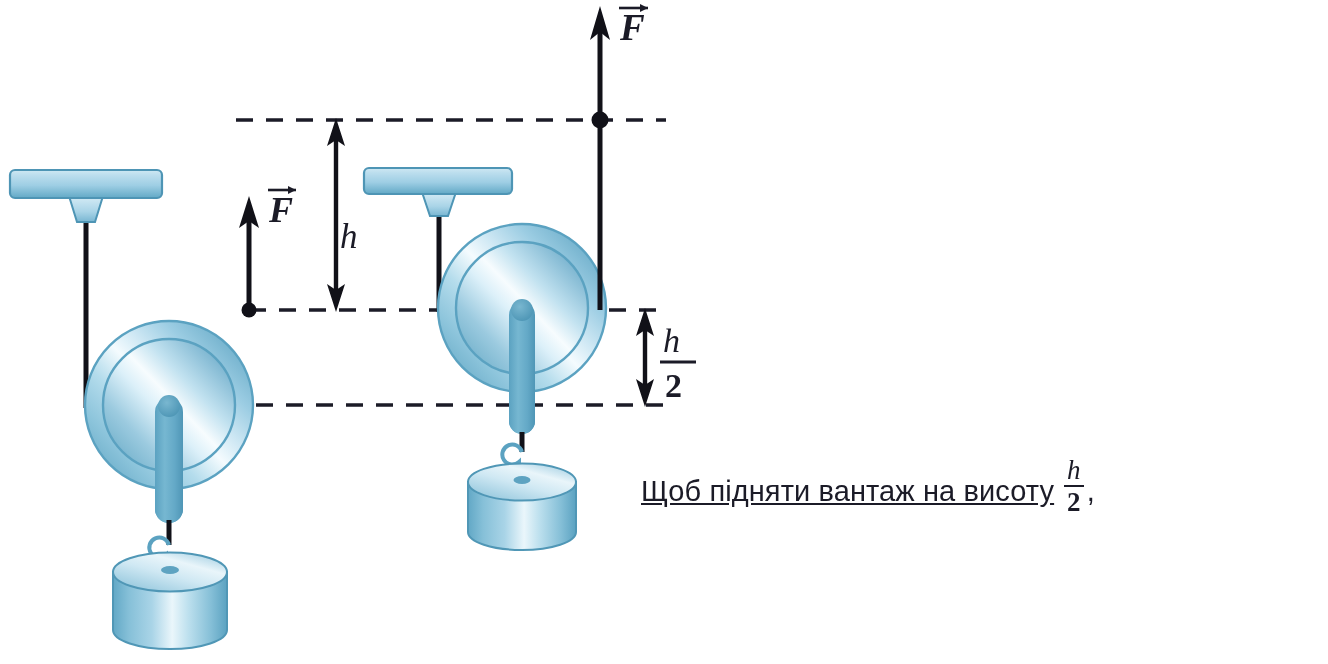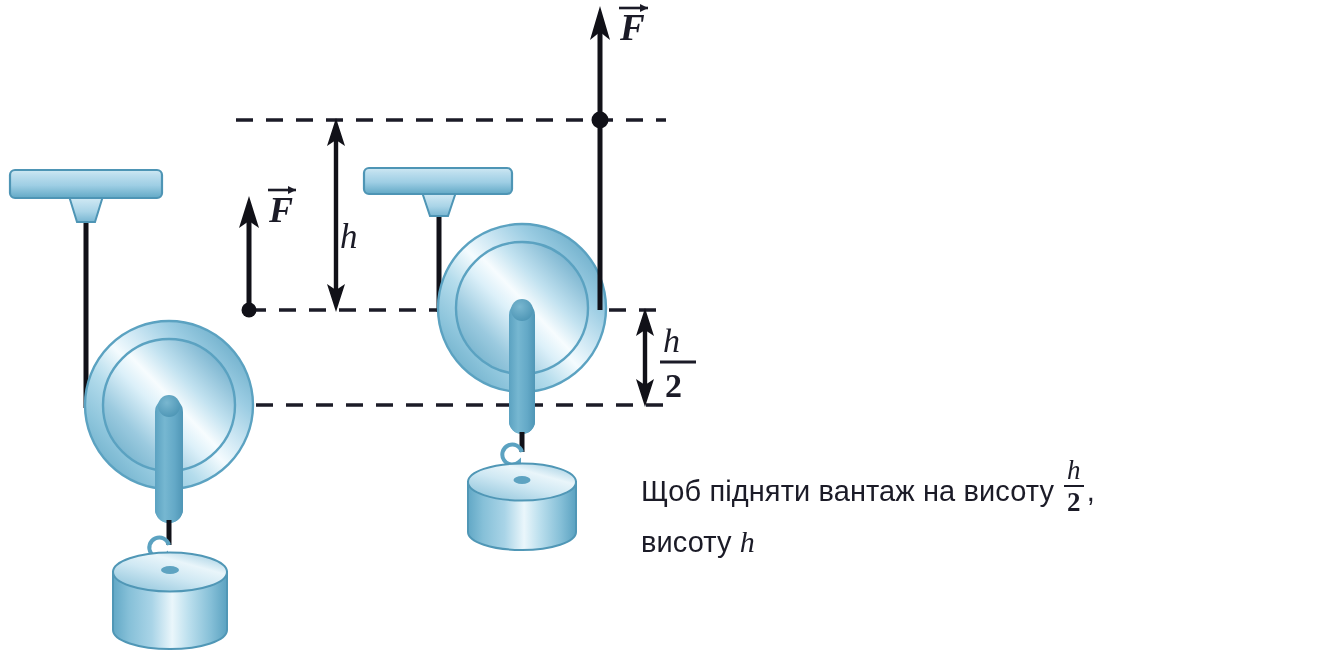--- a/index.html
+++ b/index.html
@@ -32,20 +32,21 @@
     top: 459px;
     width: 660px;
     color: #1b1b27;
     font-family: "Liberation Sans", sans-serif;
     font-size: 29px;
     line-height: 46px;
     letter-spacing: 0.1px;
   }
   .caption-line {
     white-space: nowrap;
+    text-decoration: underline;
   }
   .frac-inline {
     display: inline-block;
     vertical-align: -0.48em;
     text-align: center;
     margin: 0 3px 0 10px;
     font-family: "Liberation Serif", serif;
     font-style: italic;
     font-size: 27px;
     line-height: 1.04;
@@ -265,19 +266,15 @@
       <text x="663" y="352" font-family="Liberation Serif, serif" font-style="italic" font-size="34" fill="#1b1b27">h</text>
       <line x1="660" y1="362" x2="696" y2="362" stroke="#1b1b27" stroke-width="3"></line>
       <text x="665" y="397" font-family="Liberation Serif, serif" font-weight="700" font-size="34" fill="#1b1b27">2</text>
     </g>
   </svg>
 
   <div class="caption-block">
     <div class="caption-line">
       <span>Щоб підняти вантаж на висоту</span><span class="frac-inline"><span class="num">h</span><span class="bar"></span><span class="den">2</span></span><span class="comma-after">,</span>
     </div>
-    <div class="caption-line">
-      <span>висоту</span>
-      <span class="ital-h">h</span>
-    </div>
   </div>
 
 </div>
 
 </body></html>

